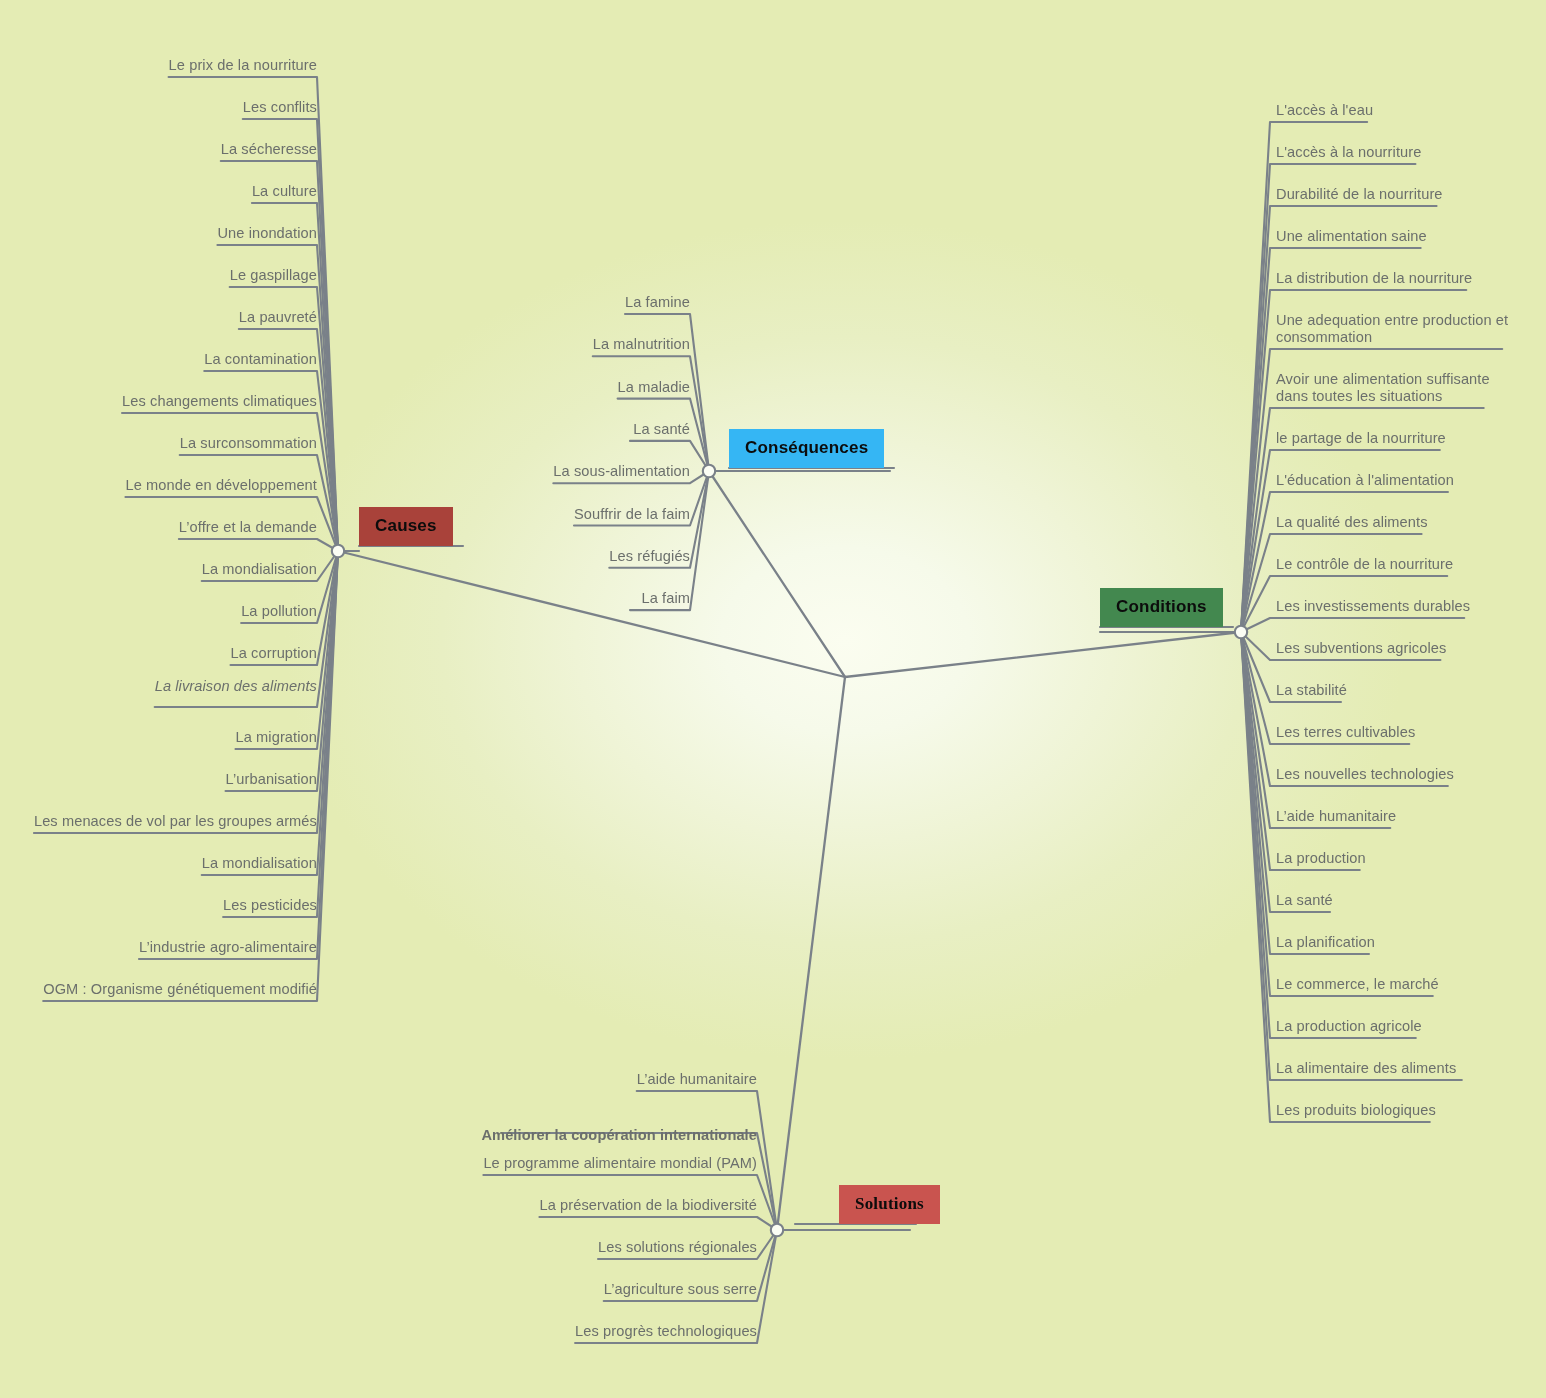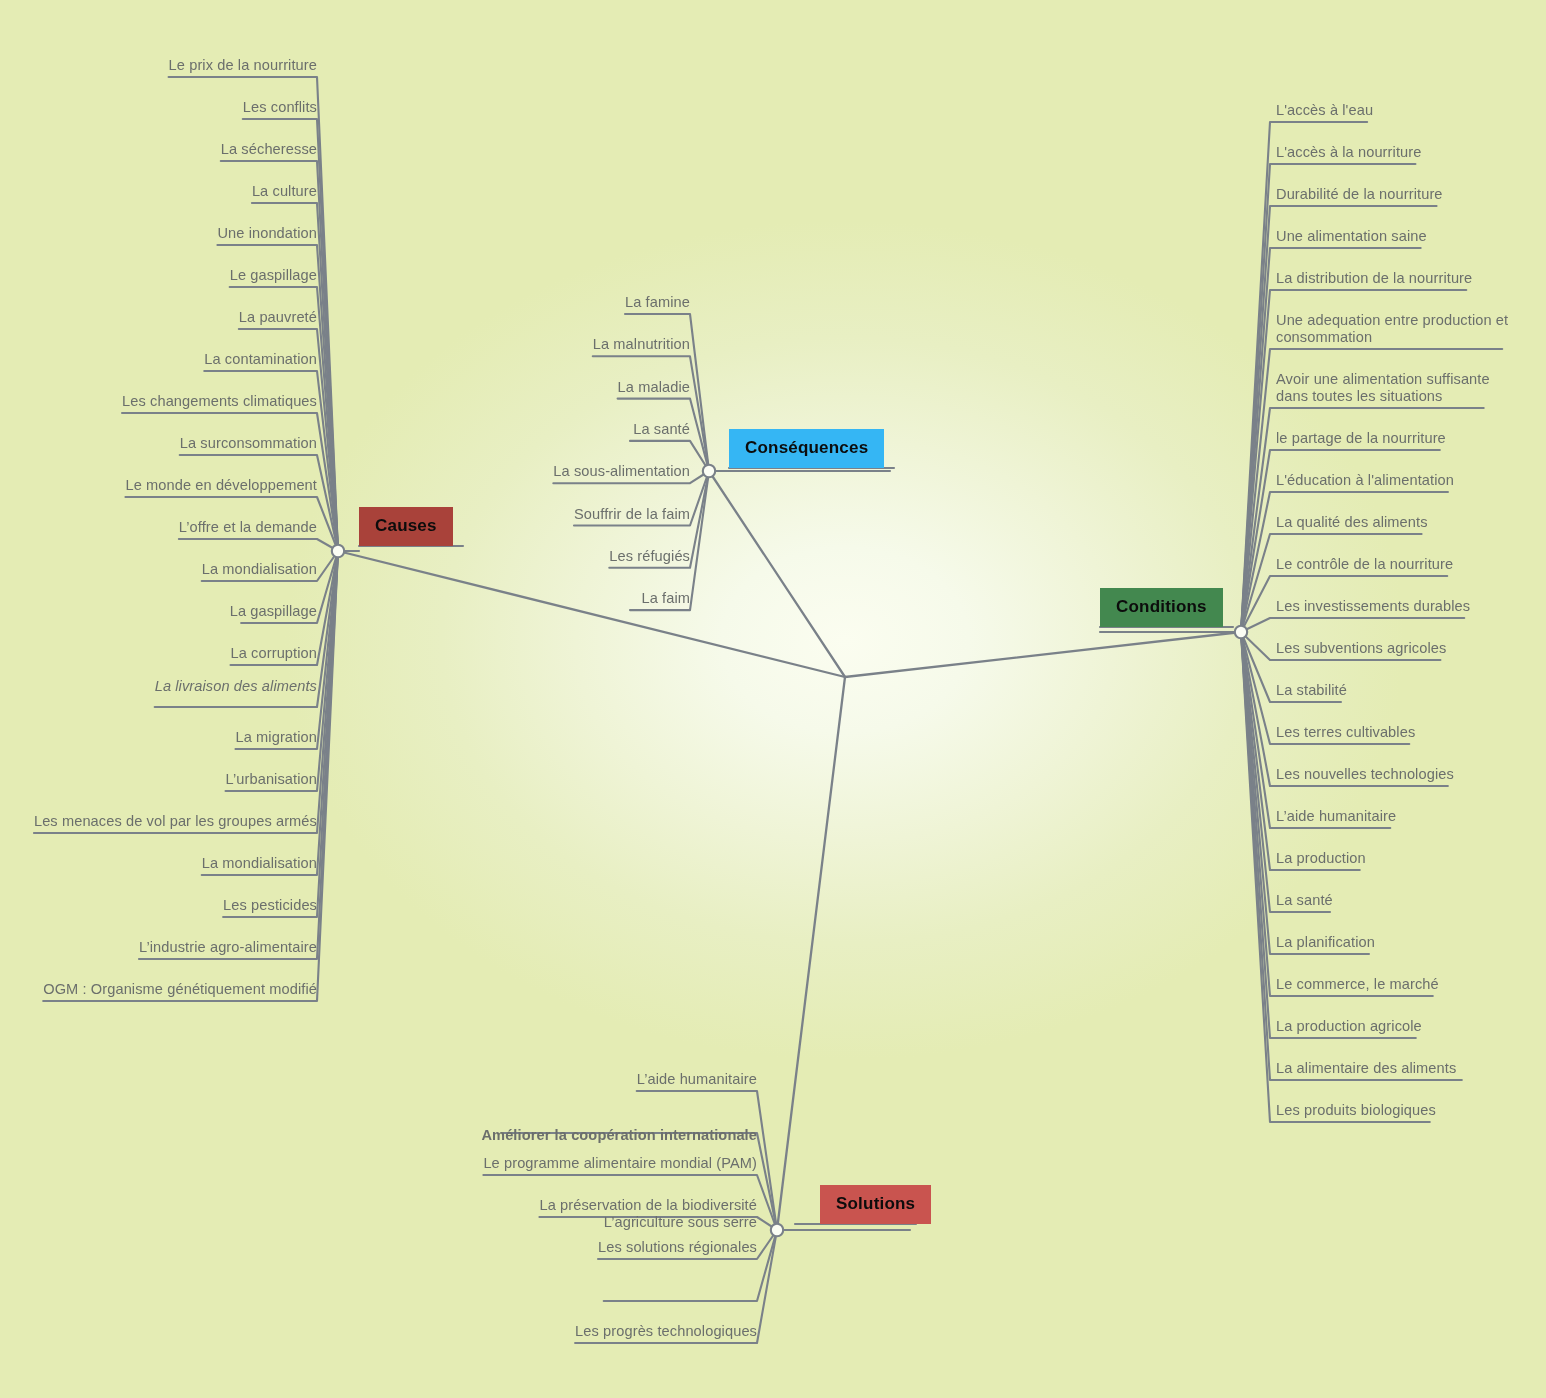--- a/index.html
+++ b/index.html
@@ -145,37 +145,37 @@
         <circle cx="709" cy="471" r="6.2" fill="#fbfdf4" stroke="#7a8189" stroke-width="2.1"></circle>
         <circle cx="1241" cy="632" r="6.2" fill="#fbfdf4" stroke="#7a8189" stroke-width="2.1"></circle>
         <circle cx="777" cy="1230" r="6.2" fill="#fbfdf4" stroke="#7a8189" stroke-width="2.1"></circle>
       </g>
   </svg>
 
 
   <div class="branch b-causes" style="left:359px;top:507px;">Causes</div>
   <div class="branch b-cons" style="left:729px;top:429px;">Conséquences</div>
   <div class="branch b-cond" style="left:1100px;top:588px;">Conditions</div>
-  <div class="branch b-sol" style="left:820px;top:1185px;">Solutions</div>
+  <div class="branch b-sol" style="left:839px;top:1185px;font-family:Liberation Serif, serif;">Solutions</div>
 
   <div id="leaves">
       <div class="leaf r" style="left: 317px; top: 77px;">Le prix de la nourriture</div>
       <div class="leaf r" style="left: 317px; top: 119px;">Les conflits</div>
       <div class="leaf r" style="left: 317px; top: 161px;">La sécheresse</div>
       <div class="leaf r" style="left: 317px; top: 203px;">La culture</div>
       <div class="leaf r" style="left: 317px; top: 245px;">Une inondation</div>
       <div class="leaf r" style="left: 317px; top: 287px;">Le gaspillage</div>
       <div class="leaf r" style="left: 317px; top: 329px;">La pauvreté</div>
       <div class="leaf r" style="left: 317px; top: 371px; text-align: center;">La contamination</div>
       <div class="leaf r" style="left: 317px; top: 413px;">Les changements climatiques</div>
       <div class="leaf r" style="left: 317px; top: 455px;">La surconsommation</div>
       <div class="leaf r" style="left: 317px; top: 497px;">Le monde en développement</div>
       <div class="leaf r" style="left: 317px; top: 539px;">L’offre et la demande</div>
       <div class="leaf r" style="left: 317px; top: 581px;">La mondialisation</div>
-      <div class="leaf r" style="left: 317px; top: 623px;">La gaspillage</div>
+      <div class="leaf r" style="left: 317px; top: 623px;">La pollution</div>
       <div class="leaf r" style="left: 317px; top: 665px;">La corruption</div>
       <div class="leaf r" style="left: 317px; top: 698px; font-style: italic;">La livraison des aliments</div>
       <div class="leaf r" style="left: 317px; top: 749px;">La migration</div>
       <div class="leaf r" style="left: 317px; top: 791px;">L’urbanisation</div>
       <div class="leaf r" style="left: 317px; top: 833px;">Les menaces de vol par les groupes armés</div>
       <div class="leaf r" style="left: 317px; top: 875px;">La mondialisation</div>
       <div class="leaf r" style="left: 317px; top: 917px;">Les pesticides</div>
       <div class="leaf r" style="left: 317px; top: 959px;">L’industrie agro-alimentaire</div>
       <div class="leaf r" style="left: 317px; top: 1001px;">OGM : Organisme génétiquement modifié</div>
       <div class="leaf r" style="left: 690px; top: 314px;">La famine</div>
@@ -210,16 +210,16 @@
       <div class="leaf l" style="left: 1276px; top: 954px;">La planification</div>
       <div class="leaf l" style="left: 1276px; top: 996px;">Le commerce, le marché</div>
       <div class="leaf l" style="left: 1276px; top: 1038px;">La production agricole</div>
       <div class="leaf l" style="left: 1276px; top: 1080px;">La alimentaire des aliments</div>
       <div class="leaf l" style="left: 1276px; top: 1122px;">Les produits biologiques</div>
       <div class="leaf r" style="left: 757px; top: 1091px;">L’aide humanitaire</div>
       <div class="leaf r" style="left: 757px; top: 1147px; font-weight: bold;">Améliorer la coopération internationale</div>
       <div class="leaf r" style="left: 757px; top: 1175px;">Le programme alimentaire mondial (PAM)</div>
       <div class="leaf r" style="left: 757px; top: 1217px;">La préservation de la biodiversité</div>
       <div class="leaf r" style="left: 757px; top: 1259px;">Les solutions régionales</div>
-      <div class="leaf r" style="left: 757px; top: 1234px;">L’agriculture sous serre</div>
+      <div class="leaf r" style="left: 757px; top: 1301px;">L’agriculture sous serre</div>
       <div class="leaf r" style="left: 757px; top: 1343px;">Les progrès technologiques</div>
     </div>
 </div>
 
 </body></html>

